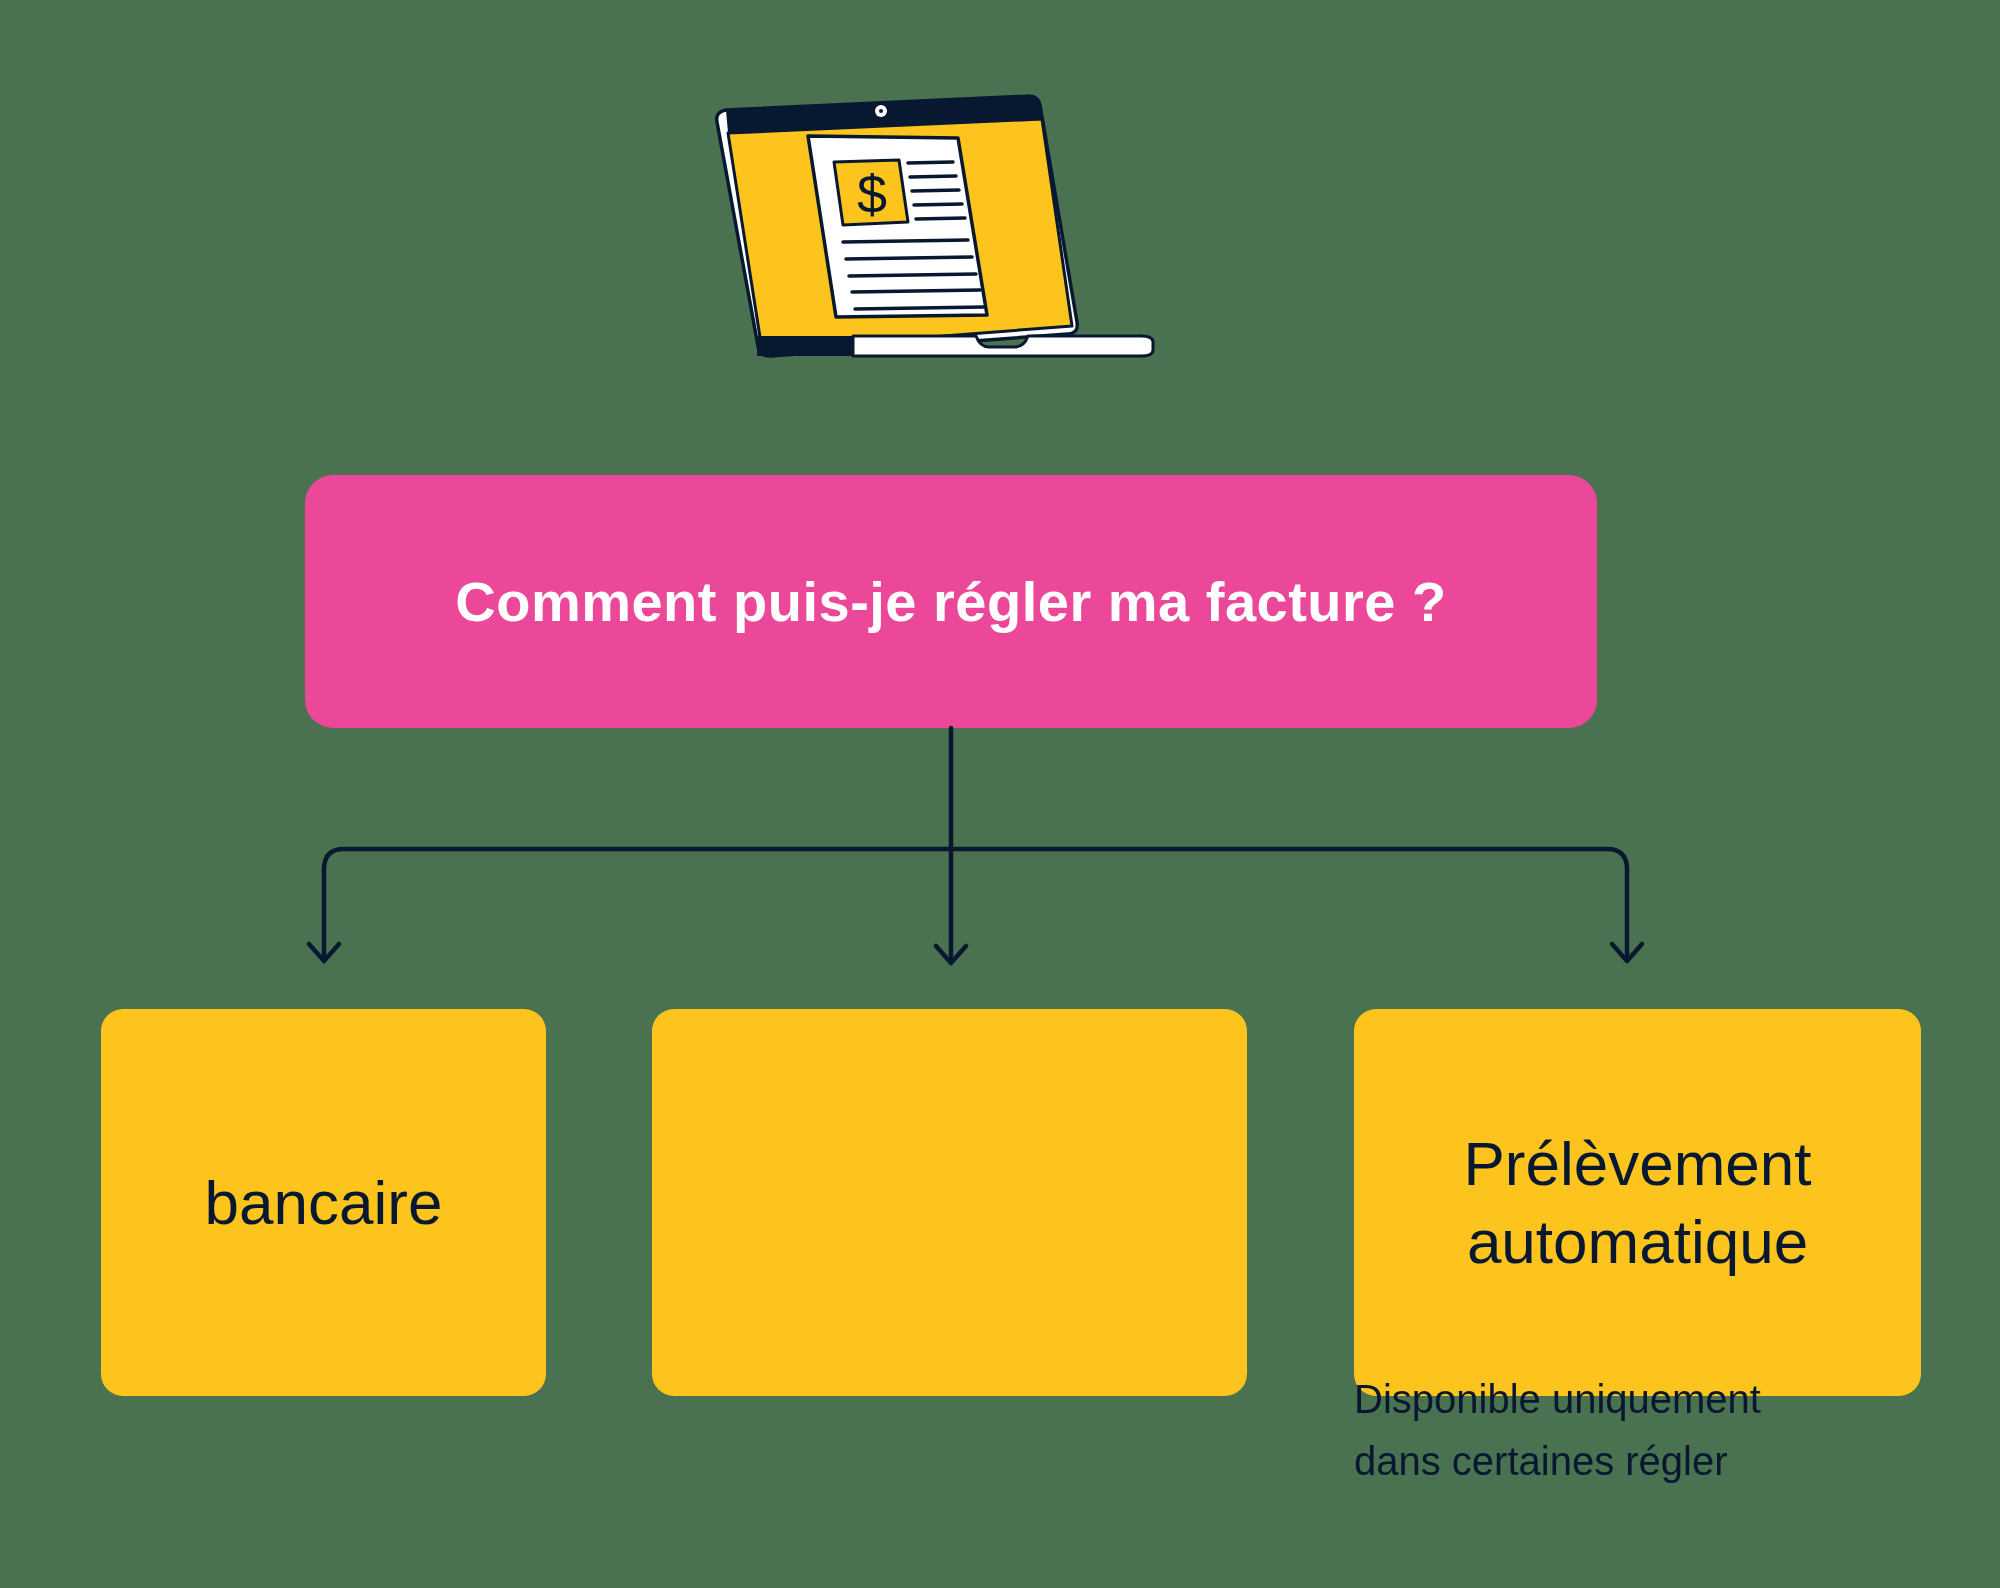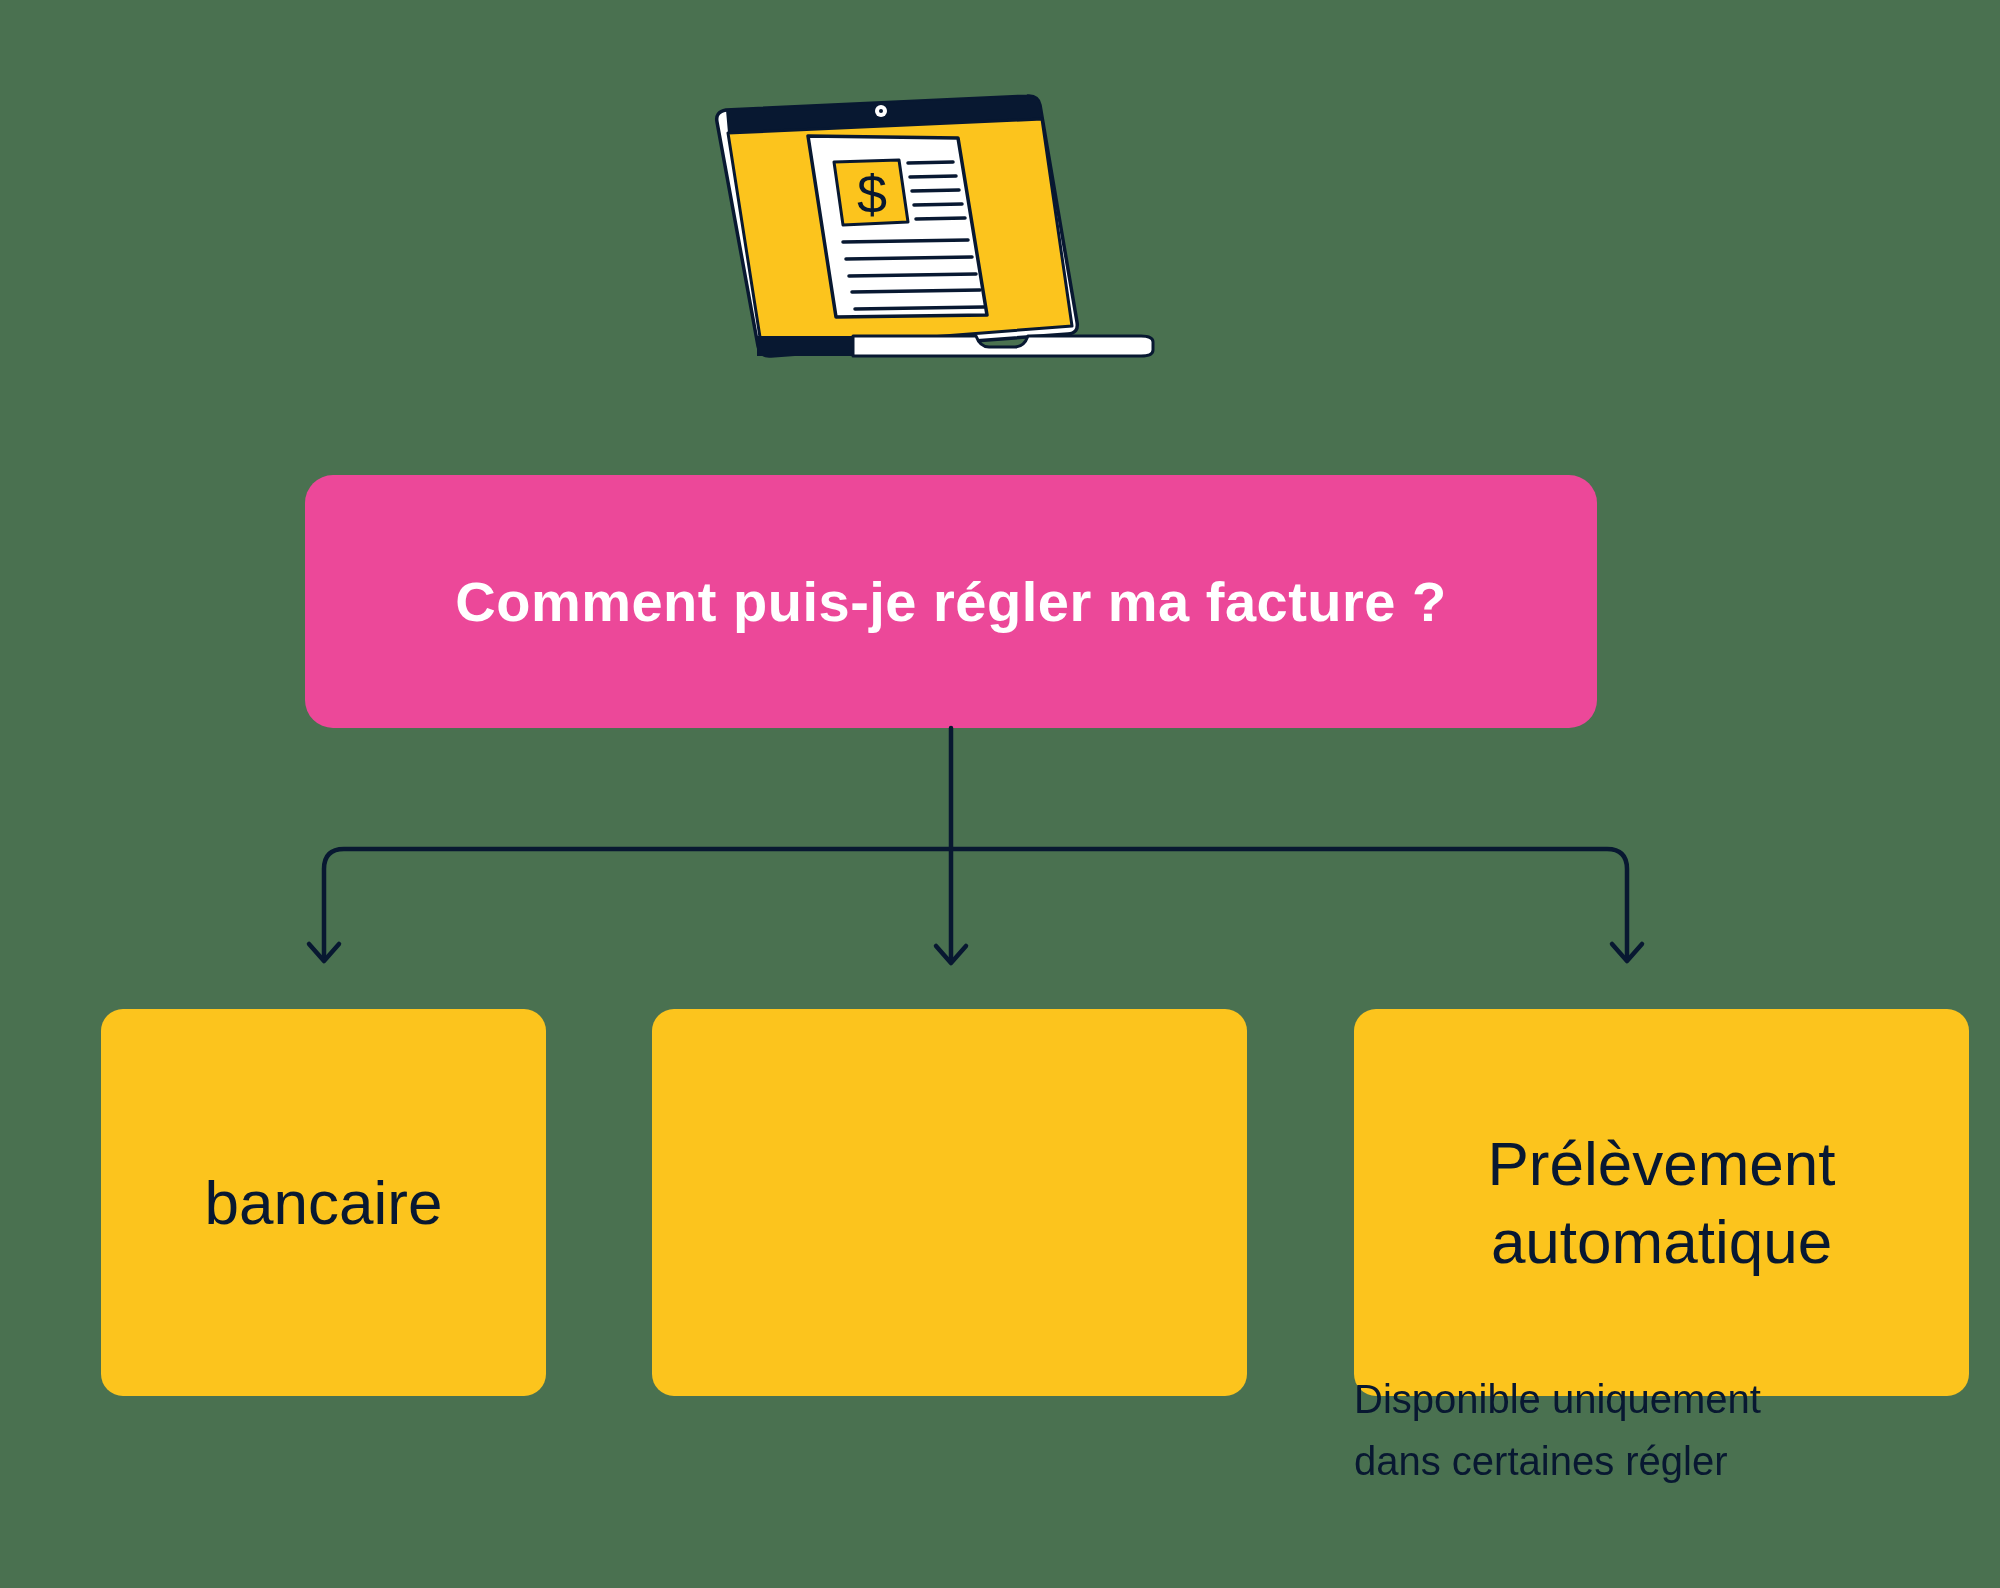--- a/index.html
+++ b/index.html
@@ -35,21 +35,21 @@
     background:#FCC41D;border-radius:22px;
     display:flex;flex-direction:column;align-items:center;justify-content:center;
     box-sizing:border-box;
   }
   .option-box .opt-line{
     color:#081831;font-size:62px;line-height:78px;font-weight:400;
     text-align:center;white-space:nowrap;
   }
   .opt-1{left:101px;width:445px;}
   .opt-2{left:652px;width:595px;}
-  .opt-3{left:1354px;width:615px;}
+  .opt-3{left:1354px;width:567px;}
   .note{
     position:absolute;left:1354px;top:1368px;width:547px;
     text-align:left;
   }
   .note .note-line{
     color:#081831;font-size:40px;line-height:62px;font-weight:500;
     white-space:nowrap;
   }
 </style>
 </head>

